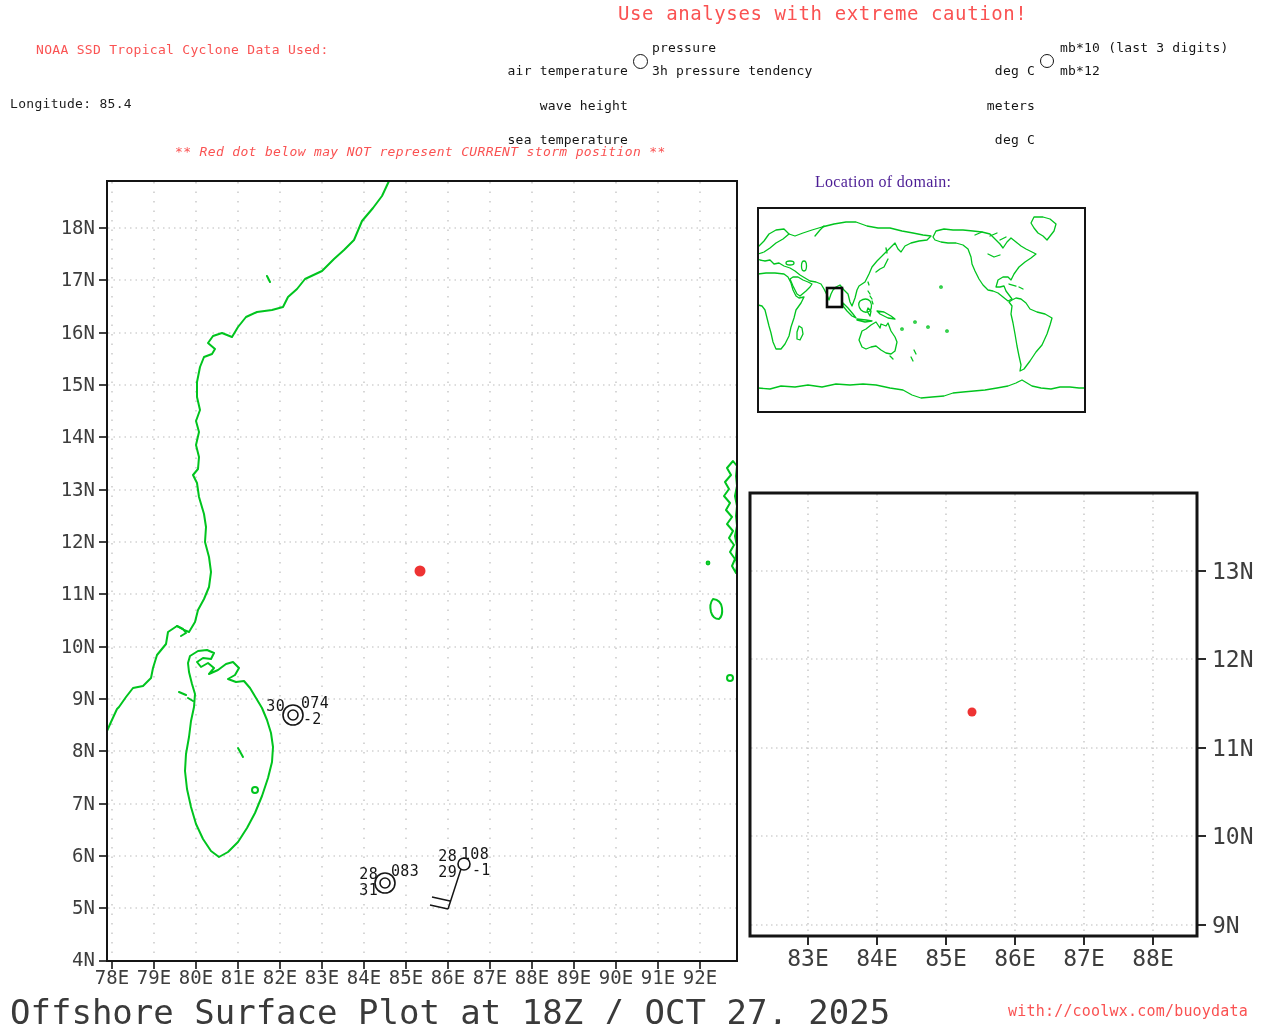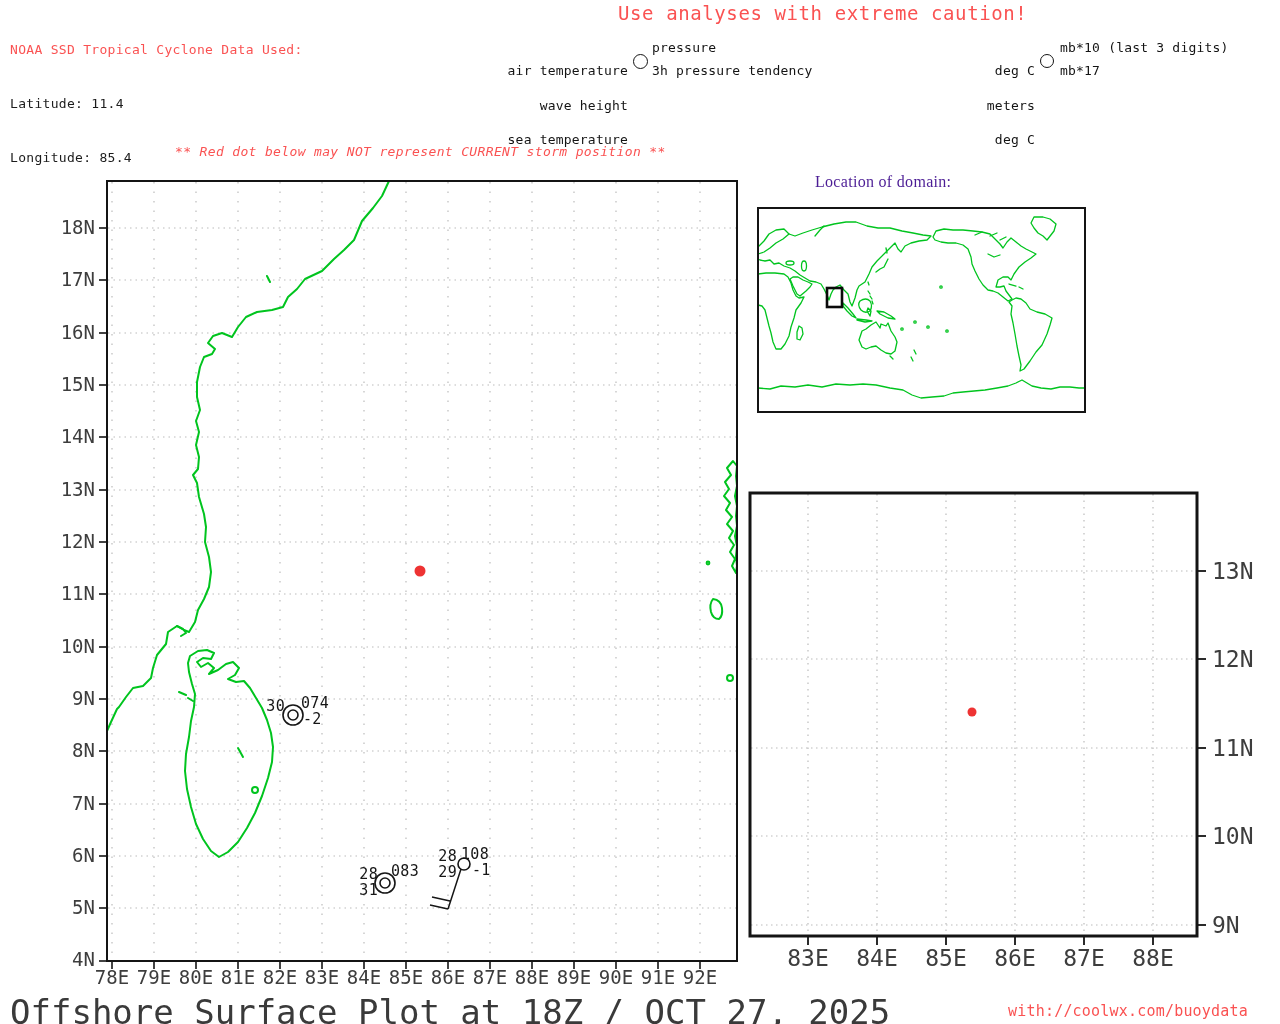--- a/index.html
+++ b/index.html
@@ -1,20 +1,20 @@
 <!DOCTYPE html>
 <html><head>
 <meta charset="utf-8">
 <style>
   html,body{margin:0;padding:0;background:#fff;}
   .page{position:relative;width:1280px;height:1024px;background:#fff;overflow:hidden;
         font-family:"DejaVu Sans Mono",monospace;color:#1c1c1c;}
   .abs{position:absolute;white-space:pre;}
   .mono13{font-size:13px;letter-spacing:.3px;line-height:18px;}
-  .salmon{color:#fa5252;}
+  .salmon{color:#fa5252;margin-left:26px;}
   .redbold{color:#ff2121;font-weight:bold;}
   .caution{font-size:19px;letter-spacing:.6px;color:#fa5252;}
   .warning{font-size:13px;letter-spacing:.35px;color:#fa5252;}
   .legend{font-size:13px;letter-spacing:.2px;line-height:11.5px;color:#141414;}
   .legend .col{display:block;}
   .circ{position:absolute;border:1.6px solid #141414;border-radius:50%;background:#fff;}
   .inset-title{font-size:16px;letter-spacing:.3px;color:#4c1d95;font-family:Liberation Serif, serif;}
   .footer-title{font-size:34px;color:#3a3a3a;letter-spacing:0px;}
   .footer-url{font-size:15px;color:#fa5252;letter-spacing:.2px;text-decoration:none;}
   svg text{font-family:"DejaVu Sans Mono",monospace;fill:#3d3d3d;}
@@ -257,21 +257,20 @@
         <text class="ax-zoom" x="1212" y="667" text-anchor="start">12N</text>
         <text class="ax-zoom" x="1212" y="756" text-anchor="start">11N</text>
         <text class="ax-zoom" x="1212" y="844" text-anchor="start">10N</text>
         <text class="ax-zoom" x="1212" y="933" text-anchor="start">9N</text>
       </g>
     </g>
   </svg>
 
   <div class="abs mono13" style="left:10px;top:5px;">
     <div class="salmon">NOAA SSD Tropical Cyclone Data Used:</div>
-    <div>Latitude: 11.4</div>
     <div>Longitude: 85.4</div>
   </div>
 
   <div class="abs legend" style="left:505px;top:42px;width:123px;text-align:right;">
     <span class="col">air temperature</span>
     <span class="col">wave height</span>
     <span class="col">sea temperature</span>
   </div>
 
   <div class="abs caution" style="left:618px;top:2px;">Use analyses with extreme caution!</div>
@@ -279,21 +278,21 @@
   <div class="abs legend" style="left:652px;top:42px;">pressure</div>
   <div class="abs legend" style="left:652px;top:65px;">3h pressure tendency</div>
 
   <div class="abs legend" style="left:955px;top:42px;width:80px;text-align:right;">
     <span class="col">deg C</span>
     <span class="col">meters</span>
     <span class="col">deg C</span>
   </div>
   <span class="circ" style="left:1040px;top:54px;width:12px;height:12px;"></span>
   <div class="abs legend" style="left:1060px;top:42px;">mb*10 (last 3 digits)</div>
-  <div class="abs legend" style="left:1060px;top:65px;">mb*17</div>
+  <div class="abs legend" style="left:1060px;top:65px;">mb*12</div>
 
   <div class="abs warning" style="left:175px;top:144px;font-style:italic;">** Red dot below may NOT represent CURRENT storm position **</div>
 
   <div class="abs inset-title" style="left:815px;top:173px;">Location of domain:</div>
 
   <div class="abs footer-title" style="left:10px;top:992px;">Offshore Surface Plot at 18Z / OCT 27, 2025</div>
   <a class="abs footer-url" href="#" style="left:1008px;top:1002px;">with://coolwx.com/buoydata</a>
 
 </div>
 

